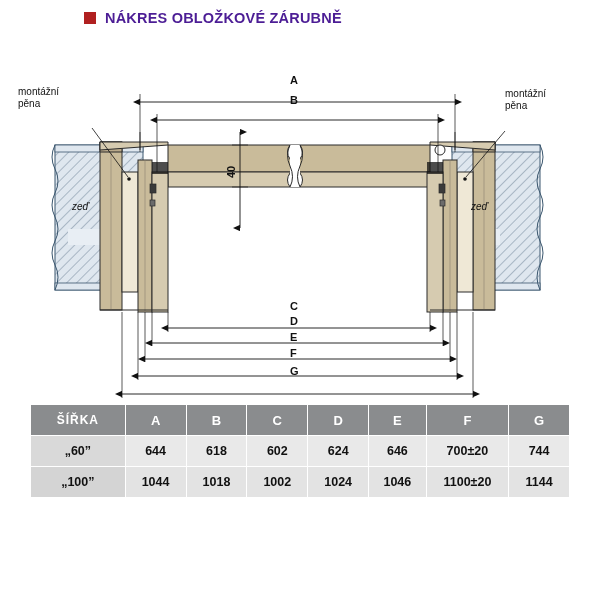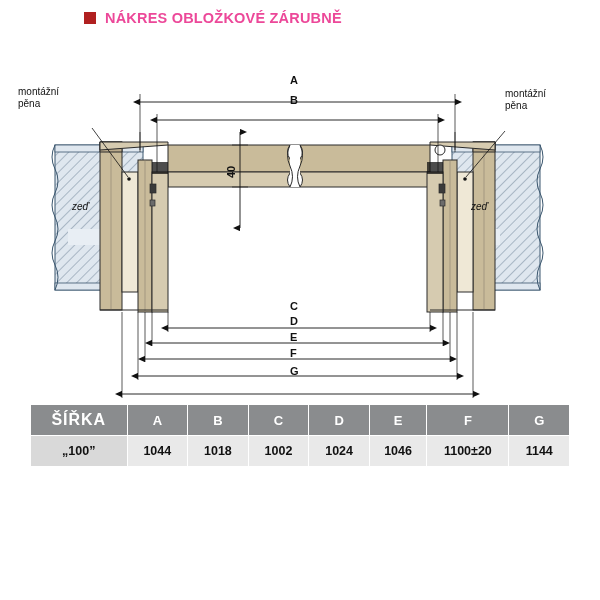--- a/index.html
+++ b/index.html
@@ -13,21 +13,21 @@
   }
   
   .title-bar{
     position:absolute;left:84px;top:10px;
     display:flex;align-items:center;gap:9px;
   }
   .title-square{
     width:12px;height:12px;background:#b02020;display:block;
   }
   .title-text{
-    font-size:14.5px;font-weight:bold;letter-spacing:0.2px;color:#ec4899;
+    font-size:14.5px;font-weight:bold;letter-spacing:0.2px;color:#4c1d95;
   }
   
   .drawing{
     position:absolute;left:0;top:32px;width:600px;height:368px;
   }
   .drawing svg{display:block;}
   .watermark{
     position:absolute;left:95px;top:240px;
     font-size:46px;font-weight:bold;font-style:italic;
     color:rgba(205,120,120,0.22);
@@ -53,21 +53,21 @@
     border:1px solid #ffffff;
     text-align:center;
     padding:6px 2px;
     height:18px;
   }
   thead th{
     background:#8a8c8e;color:#ffffff;font-weight:bold;font-size:13px;
     border:1px solid #ffffff;
   }
   thead th.first{
-    font-size:16px;letter-spacing:1px;
+    font-size:12px;letter-spacing:1px;
   }
   tbody td{
     background:#e9e9e9;color:#111;font-weight:bold;
   }
   tbody td.first{
     background:#d9d9d9;
   }
   tbody tr:nth-child(even) td{background:#e3e3e3;}
   tbody tr:nth-child(even) td.first{background:#d4d4d4;}
 </style>
@@ -250,20 +250,30 @@
         <th style="width:62px">B</th>
         <th style="width:62px">C</th>
         <th style="width:62px">D</th>
         <th style="width:58px">E</th>
         <th style="width:84px">F</th>
         <th style="width:62px">G</th>
       </tr>
     </thead>
     <tbody>
       <tr>
+        <td class="first">„60”</td>
+        <td>644</td>
+        <td>618</td>
+        <td>602</td>
+        <td>624</td>
+        <td>646</td>
+        <td>700±20</td>
+        <td>744</td>
+      </tr>
+      <tr>
         <td class="first">„100”</td>
         <td>1044</td>
         <td>1018</td>
         <td>1002</td>
         <td>1024</td>
         <td>1046</td>
         <td>1100±20</td>
         <td>1144</td>
       </tr>
     </tbody>

